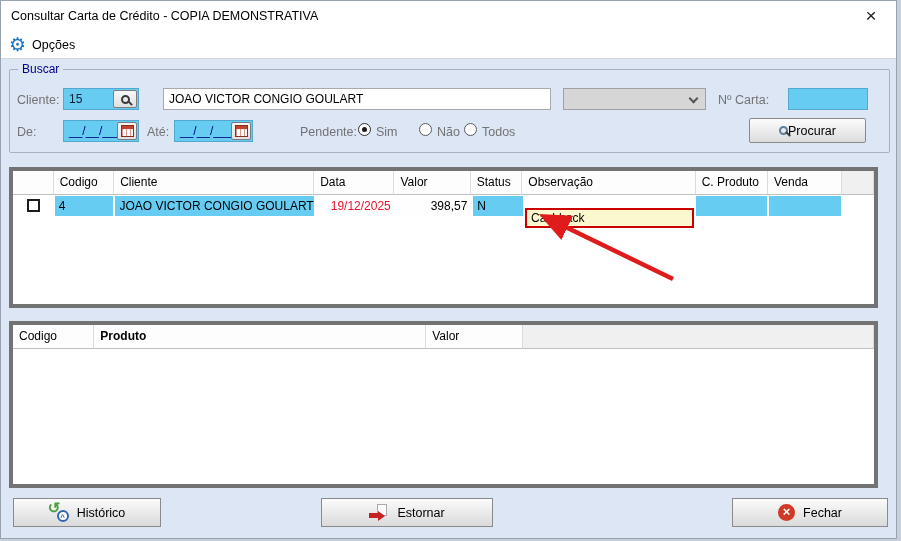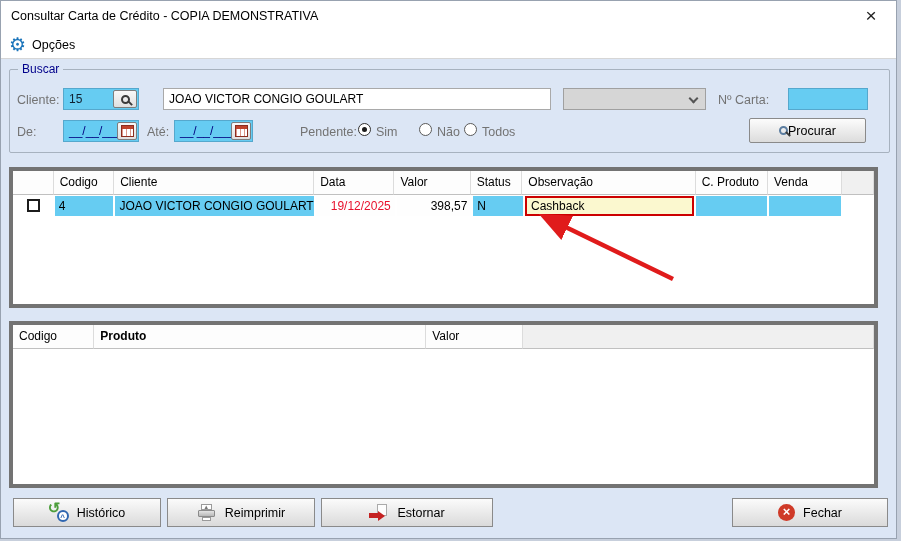--- a/index.html
+++ b/index.html
@@ -252,21 +252,21 @@
       </div>
       <div class="dcell" style="width:81px;">
         <div class="fill white right red-text">19/12/2025</div>
       </div>
       <div class="dcell" style="width:77px;">
         <div class="fill white right">398,57</div>
       </div>
       <div class="dcell" style="width:52px;">
         <div class="fill blue">N</div>
       </div>
-      <div class="dcell" style="width:172px;">
+      <div class="dcell" style="width:172px;margin-top:12px;">
         <div class="fill warn">Cashback</div>
       </div>
       <div class="dcell" style="width:73px;">
         <div class="fill blue"></div>
       </div>
       <div class="dcell" style="width:75px;">
         <div class="fill blue"></div>
       </div>
       <div class="dcell" style="width:32px;"></div>
     </div>
@@ -291,28 +291,20 @@
   </div>
 
   <button class="footer-btn" style="left:12px; width:148px;">
     <span class="hist-icon">
       <span class="hist-swirl">↺</span>
       <span class="hist-ring">^</span>
     </span>
     <span>Histórico</span>
   </button>
 
-  <button class="footer-btn" style="left:166px; width:148px;">
-    <span class="printer-icon">
-      <span class="printer-paper">▲</span>
-      <span class="printer-body"></span>
-      <span class="printer-out"></span>
-    </span>
-    <span>Reimprimir</span>
-  </button>
 
   <button class="footer-btn" style="left:320px; width:172px;">
     <span class="estornar-icon">
       <span class="est-page"></span>
       <span class="est-arrow-shaft"></span>
       <span class="est-arrow-head"></span>
     </span>
     <span>Estornar</span>
   </button>
 

